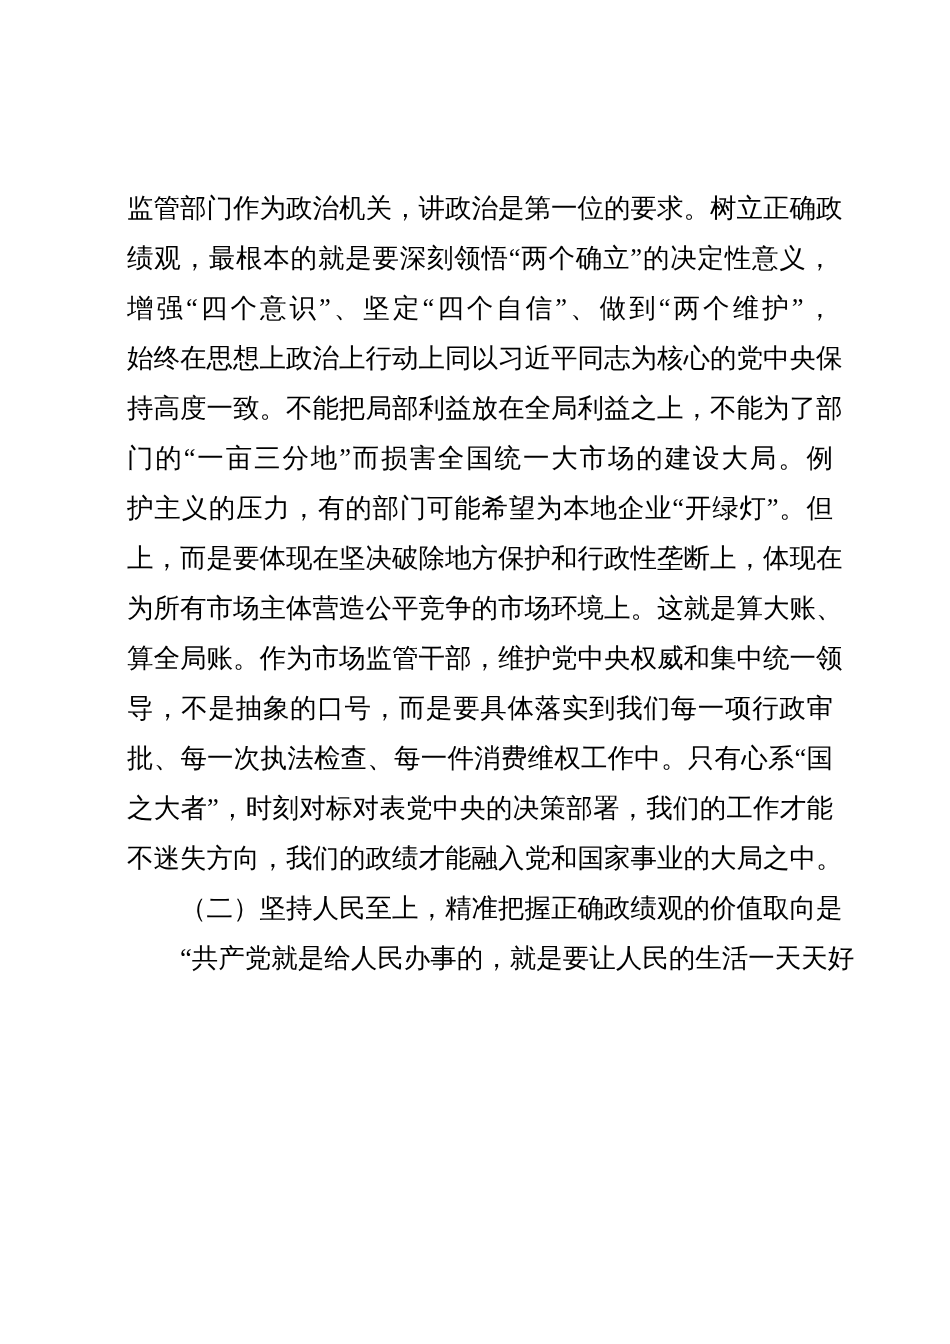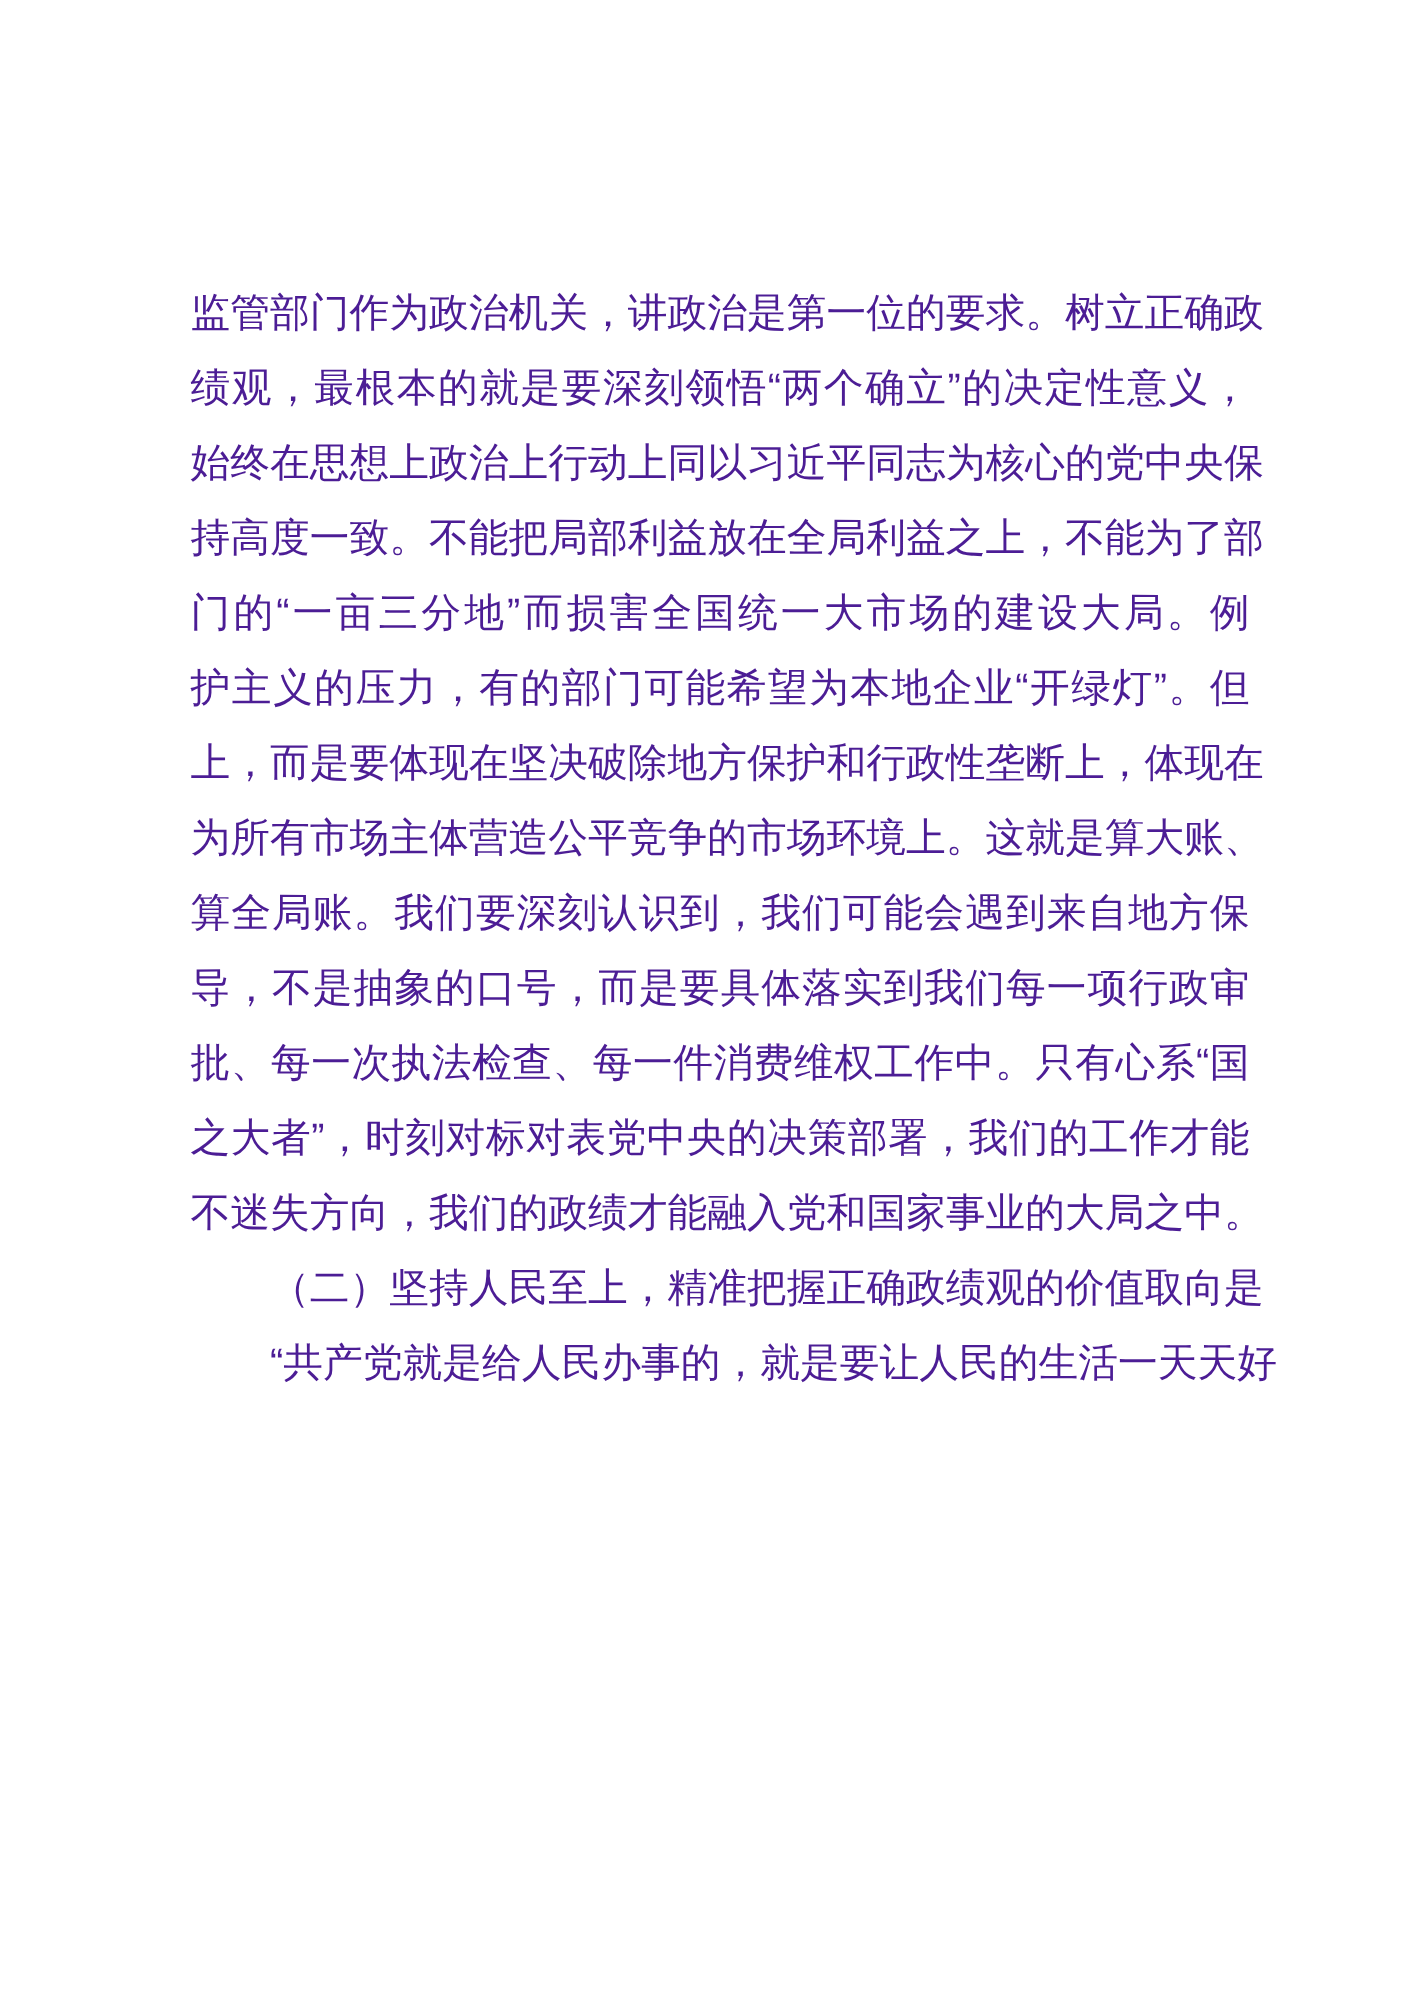--- a/index.html
+++ b/index.html
@@ -11,24 +11,24 @@
       width: 950px;
       height: 1344px;
       position: relative;
       overflow: hidden;
     }
     .page {
       position: absolute;
       left: 127px;
       top: 183px;
       width: 706px;
-      font-family: Liberation Sans, sans-serif;
+      font-family: Liberation Serif, serif;
       font-size: 26.5px;
       line-height: 50px;
-      color: #4c1d95;
+      color: #000000;
     }
     .para {
       margin: 0;
       text-align: justify;
       text-align-last: left;
     }
     .line {
       display: block;
       height: 50px;
       white-space: nowrap;
@@ -43,27 +43,28 @@
     }
   </style>
 </head>
 <body>
 
 <div class="page">
 
   <div class="para">
     <span class="line">监管部门作为政治机关，讲政治是第一位的要求。树立正确政</span>
     <span class="line">绩观，最根本的就是要深刻领悟“两个确立”的决定性意义，</span>
+    <span class="line">增强“四个意识”、坚定“四个自信”、做到“两个维护”，</span>
     <span class="line">始终在思想上政治上行动上同以习近平同志为核心的党中央保</span>
     <span class="line">持高度一致。不能把局部利益放在全局利益之上，不能为了部</span>
     <span class="line">门的“一亩三分地”而损害全国统一大市场的建设大局。例</span>
     <span class="line">护主义的压力，有的部门可能希望为本地企业“开绿灯”。但</span>
     <span class="line">上，而是要体现在坚决破除地方保护和行政性垄断上，体现在</span>
     <span class="line">为所有市场主体营造公平竞争的市场环境上。这就是算大账、</span>
-    <span class="line">算全局账。我们要深刻认识到，我们可能会遇到来自地方保</span>
+    <span class="line">算全局账。作为市场监管干部，维护党中央权威和集中统一领</span>
     <span class="line">导，不是抽象的口号，而是要具体落实到我们每一项行政审</span>
     <span class="line">批、每一次执法检查、每一件消费维权工作中。只有心系“国</span>
     <span class="line">之大者”，时刻对标对表党中央的决策部署，我们的工作才能</span>
     <span class="line last">不迷失方向，我们的政绩才能融入党和国家事业的大局之中。</span>
   </div>
 
   <div class="para">
     <span class="line indent">（二）坚持人民至上，精准把握正确政绩观的价值取向是</span>
   </div>
 

